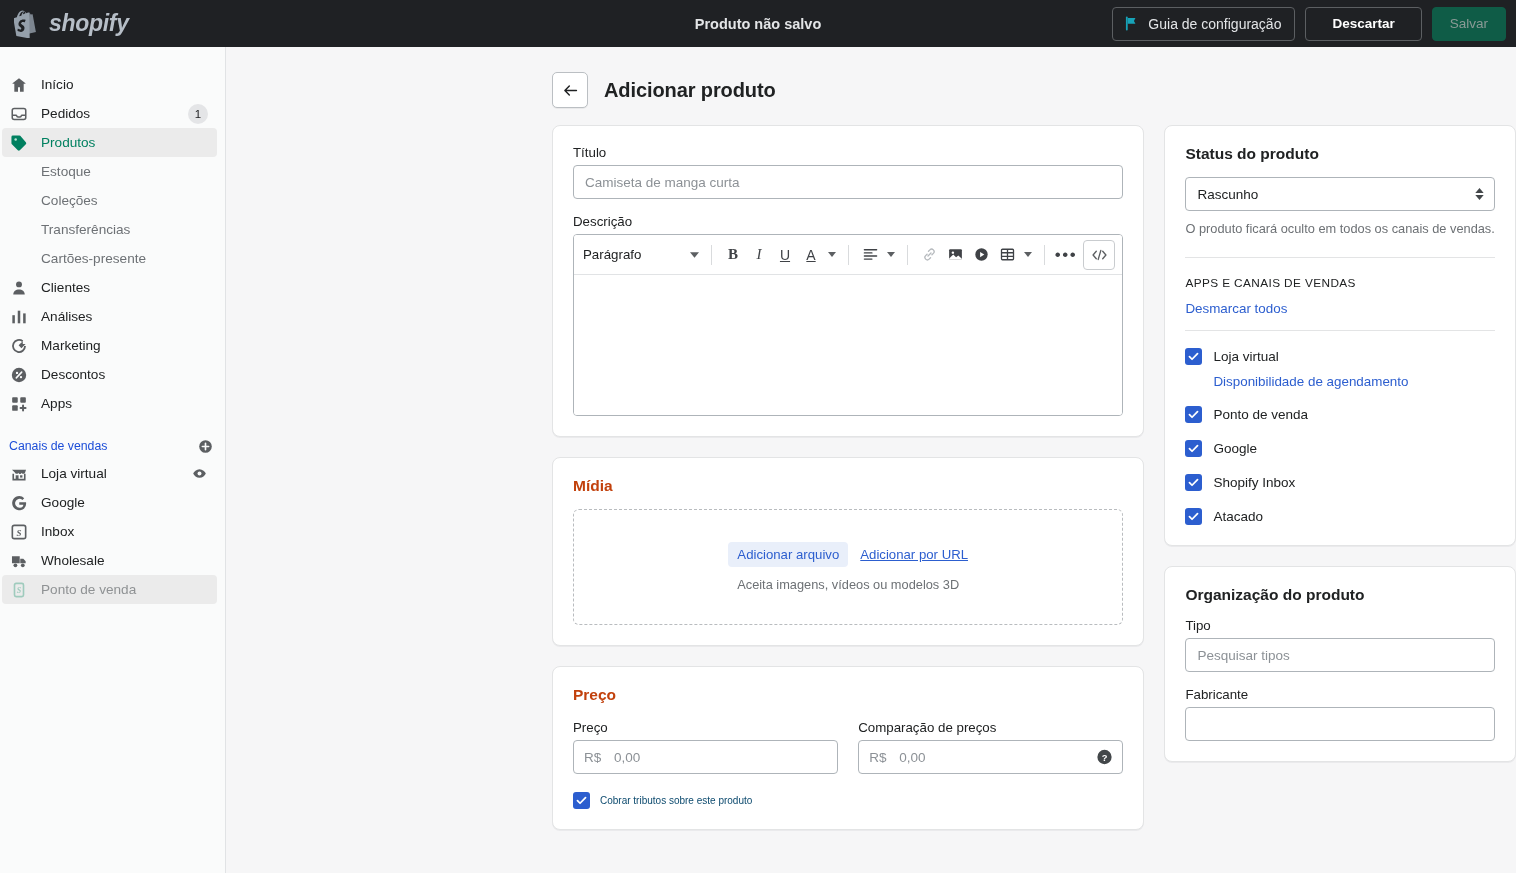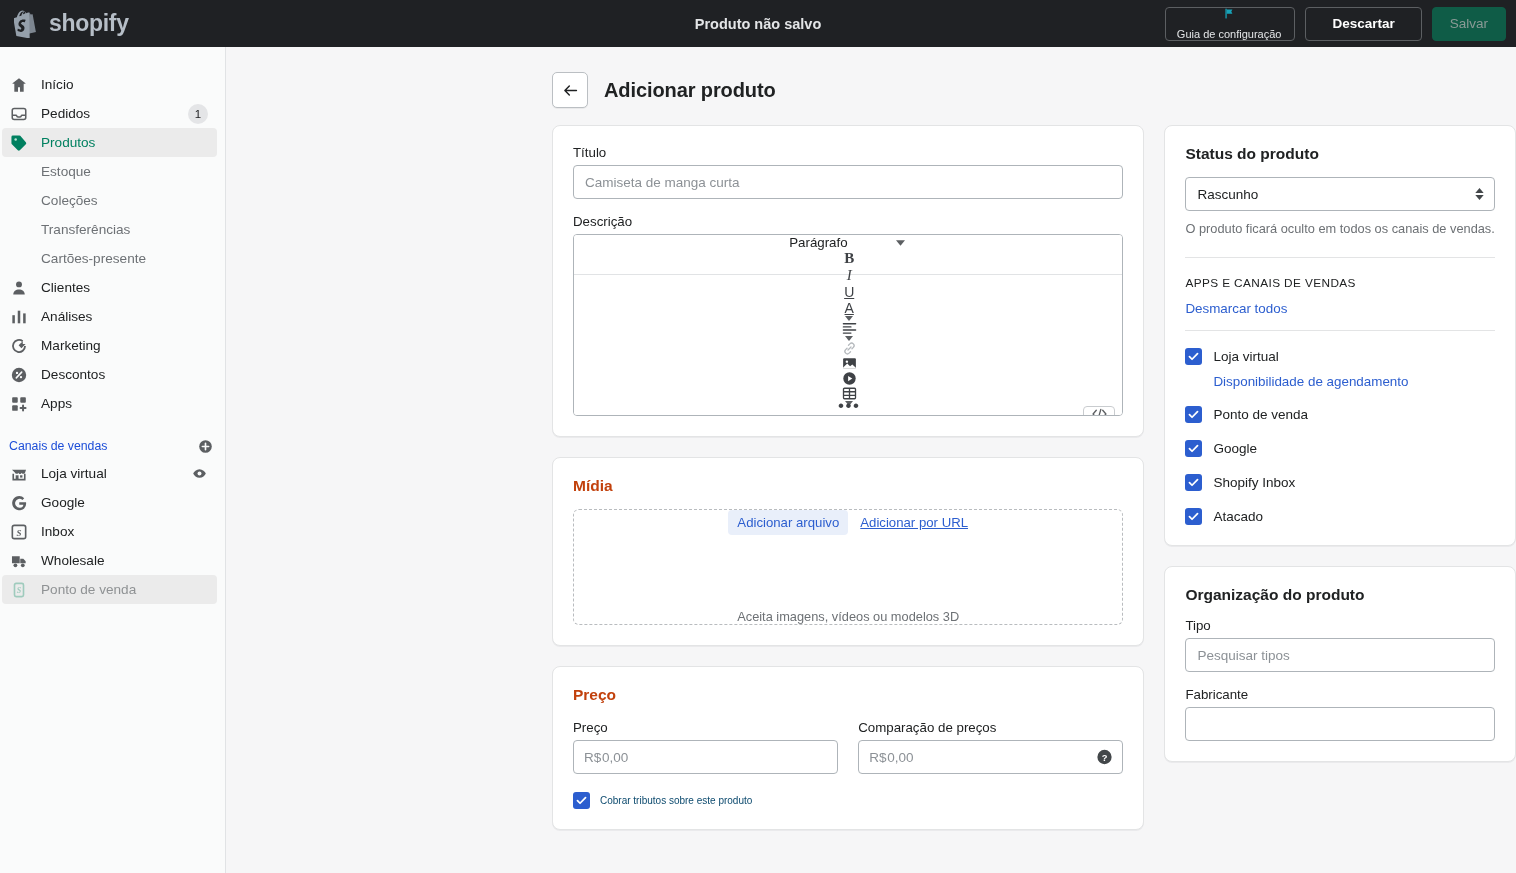--- a/index.html
+++ b/index.html
@@ -14,38 +14,37 @@
   .topbar {
     position: absolute; top: 0; left: 0; width: 1516px; height: 47px;
     background: #1f2124; display: flex; align-items: center;
   }
   .logo-wrap {
     width: 226px; height: 47px; display: flex; align-items: center;
     padding-left: 14px; gap: 9px;
   }
   .logo-bag { width: 26px; height: 28px; display:block; }
   .logo-text {
-    color: #b6bec7; font-size: 23px; font-weight: 700;
+    color: #b6bec7; font-size: 23px; font-style: italic; font-weight: 700;
     letter-spacing: -0.3px; font-family: "Liberation Sans", sans-serif;
   }
   .topbar-title {
     position: absolute; left: 0; right: 0; top: 0; height: 47px;
     display: flex; align-items: center; justify-content: center;
     color: #e3e5e7; font-size: 14.5px; font-weight: 700; pointer-events: none;
   }
   .topbar-actions {
     position: absolute; right: 10px; top: 0; height: 47px;
     display: flex; align-items: center; gap: 10px;
   }
   .btn-guide {
     height: 34px; display: flex; align-items: center; gap: 9px;
     background: transparent; border: 1px solid #5c5f62; border-radius: 4px;
-    color: #e3e5e7; font-size: 11px; padding: 0 13px 0 11px; cursor: pointer;
+    color: #e3e5e7; font-size: 14px; padding: 0 13px 0 11px; cursor: pointer;
     font-family: "Liberation Sans", sans-serif;
-    flex-direction: column;
   }
   .btn-discard {
     height: 34px; display: flex; align-items: center; justify-content:center;
     background: transparent; border: 1px solid #5c5f62; border-radius: 4px;
     color: #ffffff; font-size: 13.5px; font-weight: 700; padding: 0 26px; cursor: pointer;
     font-family: "Liberation Sans", sans-serif;
   }
   .btn-save {
     height: 34px; display: flex; align-items: center; justify-content:center;
     background: #0f5c47; border: 1px solid #0f5c47; border-radius: 4px;
@@ -123,21 +122,21 @@
     width: 100%; height: 34px; border: 1px solid #aeb4b9; border-radius: 4px;
     background: #ffffff; padding: 0 11px; font-size: 13.5px; color: #202223;
     font-family: "Liberation Sans", sans-serif; outline: none;
   }
   .text-input::placeholder { color: #8c9196; }
 
   
   .rte { border: 1px solid #aeb4b9; border-radius: 4px; overflow: hidden; }
   .rte-toolbar {
     height: 40px; display: flex; align-items: center; gap: 0;
-    border-bottom: 1px solid #e1e3e5; background: #ffffff; padding: 0 7px 0 9px; flex-direction: column;
+    border-bottom: 1px solid #e1e3e5; background: #ffffff; padding: 0 7px 0 9px;
   }
   .rte-select {
     display: flex; align-items: center; justify-content: space-between;
     width: 120px; height: 28px; font-size: 13.3px; color: #202223; cursor: pointer;
     padding-right: 4px;
   }
   .tb-sep { width: 1px; height: 20px; background: #d9dbdd; margin: 0 8px; }
   .tb-btn {
     width: 26px; height: 28px; display: flex; align-items: center; justify-content: center;
     color: #5c5f62; cursor: pointer; border-radius: 3px;
@@ -146,42 +145,42 @@
   .tb-code {
     margin-left: auto; width: 32px; height: 30px; border: 1px solid #c9cccf;
     border-radius: 4px; display: flex; align-items: center; justify-content: center;
     color: #5c5f62; cursor: pointer; background: #fff;
   }
   .rte-body { height: 140px; background: #ffffff; }
 
   
   .dropzone {
     border: 1.5px dashed #b9bcbf; border-radius: 6px; height: 116px;
-    display: flex; flex-direction: column; align-items: center; justify-content: space-between;
+    display: flex; flex-direction: column; align-items: center; justify-content: center;
     gap: 10px; margin-top: 14px; background: #ffffff;
   }
   .dz-row { display: flex; align-items: center; gap: 12px; }
   .dz-btn {
     background: #e9effa; color: #2c5ecf; font-size: 13.2px; border: none;
     border-radius: 4px; padding: 5px 9px; cursor: pointer;
     font-family: "Liberation Sans", sans-serif;
   }
   .dz-link {
     color: #2c5ecf; font-size: 13.2px; text-decoration: underline; cursor: pointer;
   }
   .dz-hint { font-size: 12.8px; color: #6d7175; }
 
   
   .price-grid { display: grid; grid-template-columns: 1fr 1fr; gap: 20px; margin-top: 16px; }
   .input-prefix-wrap { position: relative; }
   .input-prefix {
     position: absolute; left: 11px; top: 50%; transform: translateY(-50%);
     font-size: 13.5px; color: #8c9196; pointer-events: none;
   }
-  .input-with-prefix { padding-left: 28px; }
+  .input-with-prefix { padding-left: 40px; }
   .help-dot {
     position: absolute; right: 10px; top: 50%; transform: translateY(-50%);
     width: 17px; height: 17px; cursor: pointer;
   }
   .check-row { display: flex; align-items: center; gap: 10px; margin-top: 18px; }
   .cb {
     width: 17px; height: 17px; border-radius: 3px; background: #2c5ecf;
     display: flex; align-items: center; justify-content: center; flex: 0 0 17px;
     cursor: pointer;
   }

